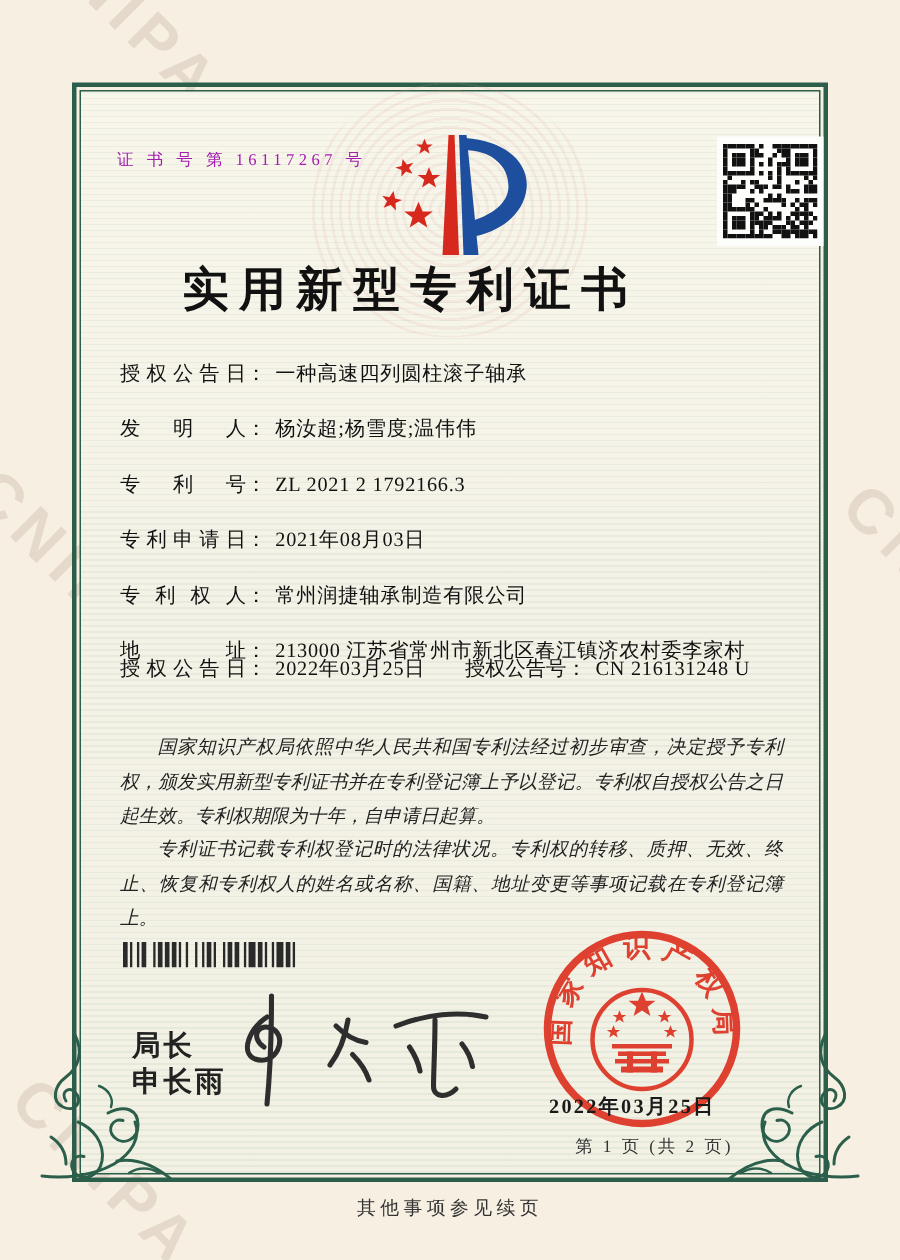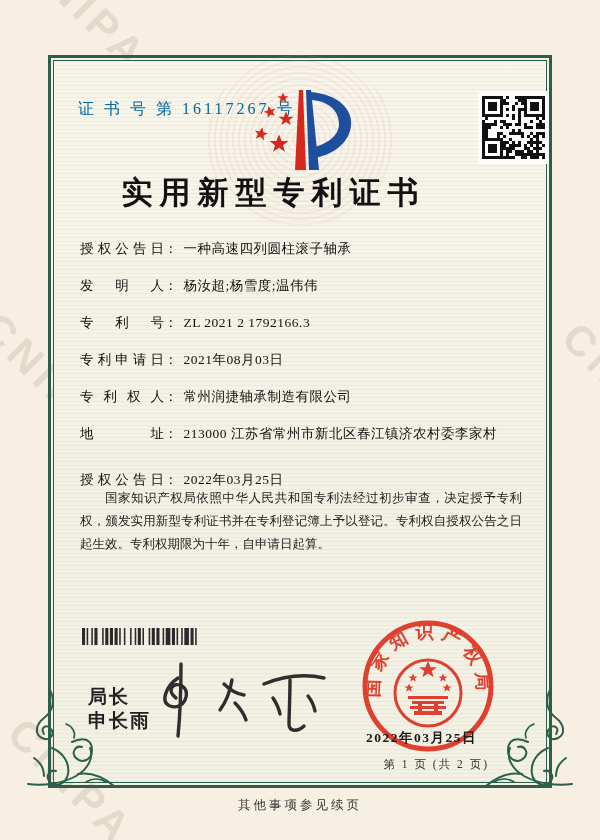--- a/index.html
+++ b/index.html
@@ -25,29 +25,29 @@
     background:
       repeating-linear-gradient(0deg, rgba(120,165,135,0.10) 0 1px, rgba(0,0,0,0) 1px 4px),
       linear-gradient(180deg,#f8f5ea 0%,#f4f2e6 55%,#f2f1e4 100%);
   }
   .rosette{
     position:absolute;left:205px;top:55px;width:190px;height:170px;border-radius:50%;
     background:repeating-radial-gradient(circle at 50% 50%, rgba(219,150,140,0.12) 0 2px, rgba(0,0,0,0) 2px 6px);
     z-index:2;
   }
   .abs{position:absolute;z-index:5;}
-  .cert-no{left:78px;top:99px;font-size:16px;letter-spacing:3px;color:#0369a1;}
+  .cert-no{left:78px;top:99px;font-size:11px;letter-spacing:3px;color:#a21caf;}
   .title{left:0;top:172px;width:547px;text-align:center;font-size:31px;font-weight:bold;letter-spacing:7px;color:#111;}
   .frow{left:80px;width:445px;font-size:13.5px;color:#111;white-space:nowrap;}
   .flabel{display:inline-block;width:84px;text-align:justify;text-align-last:justify;vertical-align:bottom;}
   .fcolon{margin-right:6px;}
   .fval{letter-spacing:0.5px;}
   .grant-pub{position:absolute;left:230px;top:0;white-space:nowrap;}
   .paras{left:80px;top:487px;width:442px;font-size:12.5px;line-height:1.82;
-    color:#222;text-align:justify;z-index:5;position:absolute;}
+    font-style:italic;color:#222;text-align:justify;z-index:5;position:absolute;}
   .paras p{margin:0;text-indent:2em;}
   .signer{font-family:"Liberation Sans","DejaVu Sans",sans-serif;font-weight:bold;font-size:19px;color:#222;letter-spacing:2px;}
   .pageno{left:0;top:757px;width:489px;text-align:right;font-size:11.5px;letter-spacing:2px;color:#333;}
   .note{left:0;top:797px;width:600px;text-align:center;font-size:12.5px;letter-spacing:3px;color:#333;z-index:3;}
   .seal-date{left:366px;top:729px;font-size:13.5px;font-weight:bold;letter-spacing:1.5px;color:#1a1a1a;z-index:7;}
   .qr-box{left:478px;top:91px;width:71px;height:73px;background:#fdfdfb;z-index:6;
     display:flex;align-items:center;justify-content:center;}
   .ornament{z-index:6;}
   svg{display:block;}
 </style>
@@ -342,26 +342,30 @@
 </div>
 <div class="abs frow" style="top:351px;">
   <span class="flabel">专利申请日</span><span class="fcolon">：</span><span class="fval">2021年08月03日</span>
 </div>
 <div class="abs frow" style="top:388px;">
   <span class="flabel">专利权人</span><span class="fcolon">：</span><span class="fval">常州润捷轴承制造有限公司</span>
 </div>
 <div class="abs frow" style="top:425px;">
   <span class="flabel">地址</span><span class="fcolon">：</span><span class="fval">213000 江苏省常州市新北区春江镇济农村委李家村</span>
 </div>
-<div class="abs frow" style="top:471px;">
+<div class="abs frow" style="top:437px;">
   <span class="flabel">授权公告日</span><span class="fcolon">：</span><span class="fval">2022年03月25日</span>
+  <span class="grant-pub">
+    <span>授权公告号</span><span class="fcolon">：</span><span class="fval">CN 216131248 U</span>
+  </span>
 </div>
 
 <div class="paras">
   <p>国家知识产权局依照中华人民共和国专利法经过初步审查，决定授予专利权，颁发实用新型专利证书并在专利登记簿上予以登记。专利权自授权公告之日起生效。专利权期限为十年，自申请日起算。</p>
+  <p>专利证书记载专利权登记时的法律状况。专利权的转移、质押、无效、终止、恢复和专利权人的姓名或名称、国籍、地址变更等事项记载在专利登记簿上。</p>
 </div>
 
 <div class="abs" style="left:82px;top:628px;z-index:5;">
   <svg id="barcode" width="160" height="17" viewBox="0 0 160 17">
       <rect x="0" y="0" width="3.1" height="17" fill="#2a2a2a"></rect>
       <rect x="4.65" y="0" width="1.55" height="17" fill="#2a2a2a"></rect>
       <rect x="9.3" y="0" width="1.55" height="17" fill="#2a2a2a"></rect>
       <rect x="12.400000000000002" y="0" width="3.1" height="17" fill="#2a2a2a"></rect>
       <rect x="20.150000000000002" y="0" width="1.55" height="17" fill="#2a2a2a"></rect>
       <rect x="23.250000000000004" y="0" width="3.1" height="17" fill="#2a2a2a"></rect>

